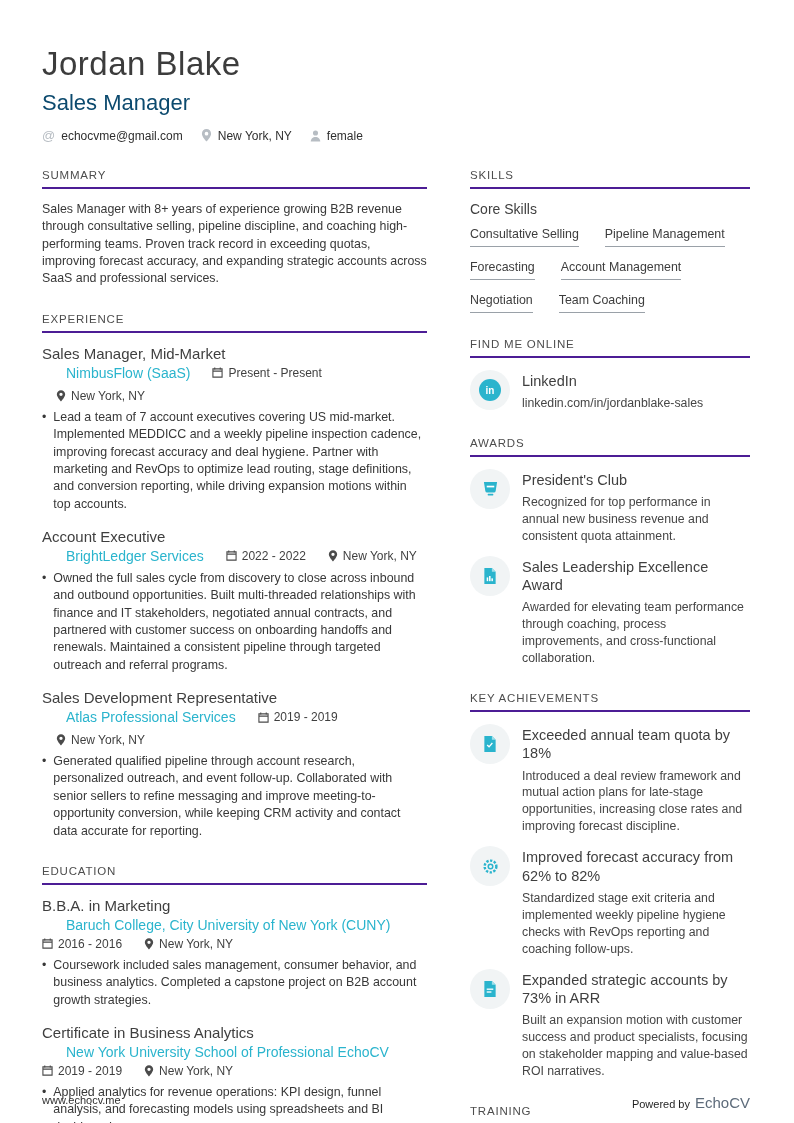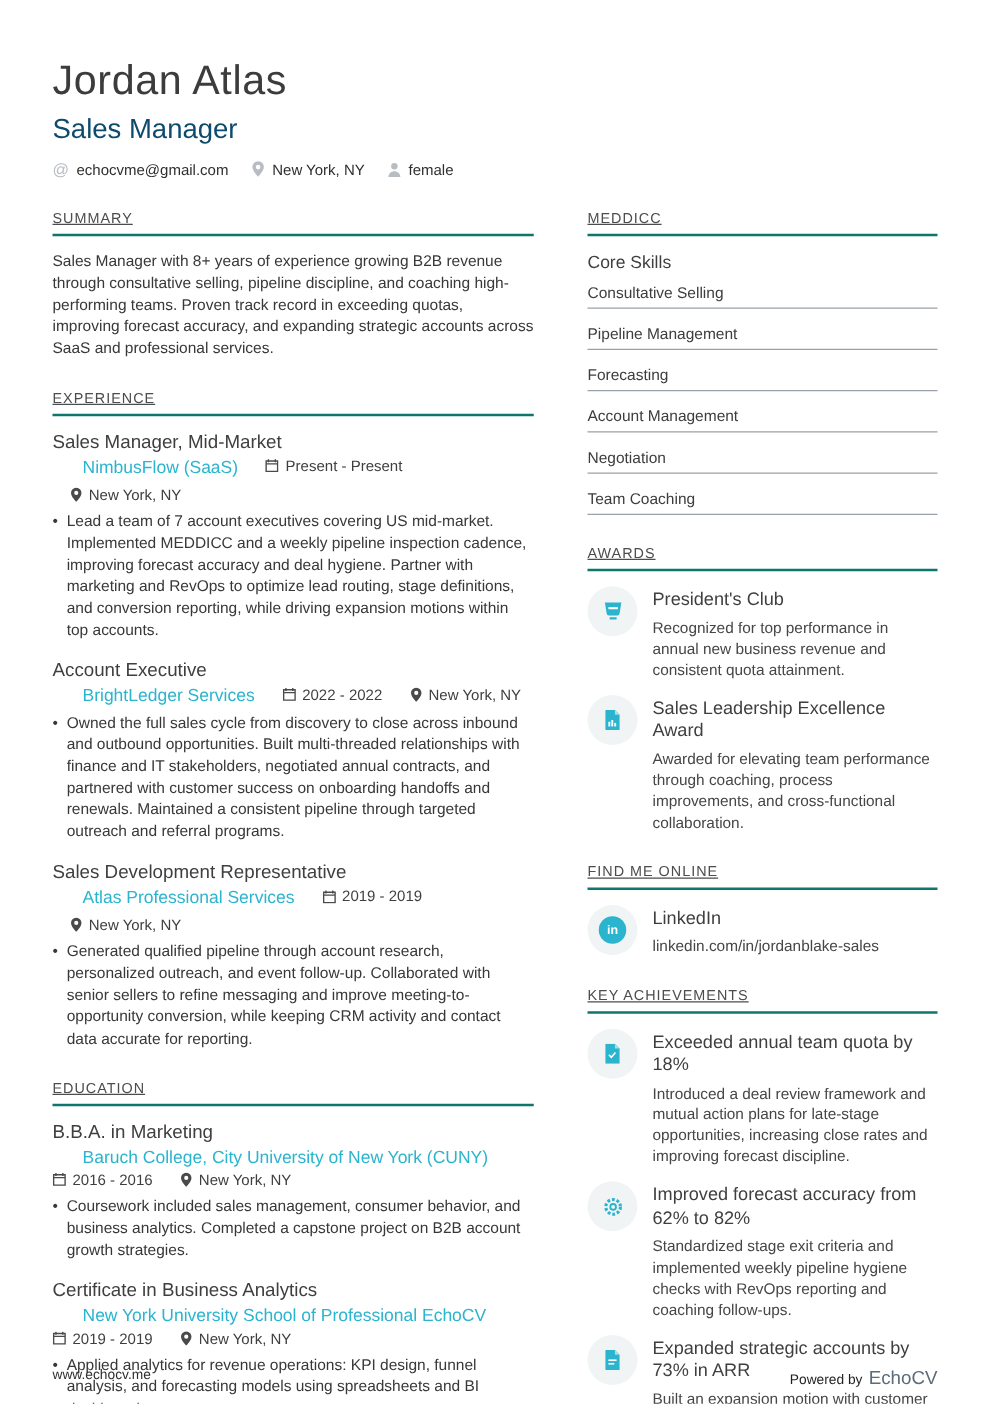--- a/index.html
+++ b/index.html
@@ -22,41 +22,40 @@
   .cicon svg { display: block; }
 
   
   .columns { display: flex; gap: 43px; margin-top: 26px; }
   .col-left { width: 385px; flex: 0 0 385px; }
   .col-right { flex: 1; min-width: 0; }
 
   .section { margin-bottom: 25px; }
   .section-heading {
     font-size: 11.5px; letter-spacing: 0.8px; color: #4d4d4d;
-    border-bottom: 2px solid #0f766e; padding-bottom: 6px; margin-bottom: 12px;
+    border-bottom: 2px solid #4c1d95; padding-bottom: 6px; margin-bottom: 12px;
     font-weight: 400;
-    text-decoration: underline;
   }
   .body-text { font-size: 12.4px; line-height: 1.4; color: #383838; }
 
   
   .xp-item { margin-bottom: 15px; }
   .xp-title { font-size: 15px; color: #3f3f3f; font-weight: 400; margin-bottom: 3px; }
   .xp-company { font-size: 14px; color: #2ab4cd; font-weight: 400; margin-left: 24px; }
   .xp-meta-row { display: flex; align-items: center; gap: 8px; margin: 3px 0 6px 0; flex-wrap: wrap; }
   .xp-meta-row .xp-company { margin-right: 14px; }
   .meta { display: flex; align-items: center; gap: 5px; font-size: 12px; color: #3f3f3f; }
   .meta + .meta { margin-left: 14px; }
   .meta .micon { color: #4a4a4a; display: inline-flex; }
   .bullet-line { display: flex; gap: 7px; font-size: 12.4px; line-height: 1.4; color: #383838; }
   .bullet-dot { flex: 0 0 auto; }
 
   
   .skills-group-title { font-size: 14px; color: #3f3f3f; margin-bottom: 10px; }
-  .skills-wrap { display: flex; flex-wrap: wrap; column-gap: 26px; row-gap: 13px; flex-direction: column; }
+  .skills-wrap { display: flex; flex-wrap: wrap; column-gap: 26px; row-gap: 13px; }
   .skill-item { font-size: 12.4px; color: #3d3d3d; padding-bottom: 5px; border-bottom: 1px solid #9aa1a8; }
 
   
   .icon-item { display: flex; gap: 12px; margin-bottom: 11px; }
   .icon-circle {
     flex: 0 0 40px; width: 40px; height: 40px; border-radius: 50%;
     background: #f1f4f5; display: flex; align-items: center; justify-content: center;
   }
   .icon-circle svg { display: block; }
   .icon-item-body { flex: 1; min-width: 0; }
@@ -77,21 +76,21 @@
   .footer-right { display: flex; align-items: baseline; gap: 5px; }
   .footer-powered { font-size: 11px; color: #1f1f1f; }
   .footer-brand { font-size: 15px; color: #5d6b7a; }
 </style>
 </head>
 <body>
 
 <div class="page">
 
   <div>
-    <div class="name">Jordan Atlas</div>
+    <div class="name">Jordan Blake</div>
     <div class="job-title">Sales Manager</div>
     <div class="contact-row">
       <span class="contact-item">
         <span class="cicon">@</span>
         <span>echocvme@gmail.com</span>
       </span>
       <span class="contact-item">
         <span class="cicon">
           <svg width="11" height="13" viewBox="0 0 12 14">
               <path d="M6 0C3.2 0 1 2.2 1 5c0 3.5 5 8.5 5 8.5S11 8.5 11 5c0-2.8-2.2-5-5-5zm0 7A2 2 0 1 1 6 3a2 2 0 0 1 0 4z" fill="#b7bdc3"></path>
@@ -266,33 +265,46 @@
       <div class="section">
         <div class="section-heading">LANGUAGES</div>
 
       </div>
 
     </div>
 
     <div class="col-right">
 
       <div class="section">
-        <div class="section-heading">MEDDICC</div>
+        <div class="section-heading">SKILLS</div>
         <div class="skills-group-title">Core Skills</div>
         <div class="skills-wrap">
           <span class="skill-item">Consultative Selling</span>
           <span class="skill-item">Pipeline Management</span>
           <span class="skill-item">Forecasting</span>
           <span class="skill-item">Account Management</span>
           <span class="skill-item">Negotiation</span>
           <span class="skill-item">Team Coaching</span>
         </div>
       </div>
 
       <div class="section">
+        <div class="section-heading">FIND ME ONLINE</div>
+        <div class="icon-item">
+          <div class="icon-circle">
+            <span class="linkedin-badge">in</span>
+          </div>
+          <div class="icon-item-body">
+            <div class="icon-item-title">LinkedIn</div>
+            <div class="icon-item-desc">linkedin.com/in/jordanblake-sales</div>
+          </div>
+        </div>
+      </div>
+
+      <div class="section">
         <div class="section-heading">AWARDS</div>
 
         <div class="icon-item">
           <div class="icon-circle">
             <svg width="17" height="16" viewBox="0 0 18 17">
                 <path d="M2 1h14l-1.5 9.5a2 2 0 0 1-2 1.7H5.5a2 2 0 0 1-2-1.7z" fill="#2ab4cd"></path>
                 <rect x="5" y="5" width="8" height="1.8" fill="#ffffff"></rect>
                 <rect x="6" y="13.5" width="6" height="2" rx="0.5" fill="#2ab4cd"></rect>
               </svg>
           </div>
@@ -308,33 +320,20 @@
                 <path d="M1 0h8l4 4v13H1z" fill="#2ab4cd"></path>
                 <path d="M9 0l4 4H9z" fill="#9fe0ea"></path>
                 <rect x="3.5" y="10" width="1.6" height="4" fill="#ffffff"></rect>
                 <rect x="6" y="8.5" width="1.6" height="5.5" fill="#ffffff"></rect>
                 <rect x="8.5" y="11" width="1.6" height="3" fill="#ffffff"></rect>
               </svg>
           </div>
           <div class="icon-item-body">
             <div class="icon-item-title">Sales Leadership Excellence Award</div>
             <div class="icon-item-desc">Awarded for elevating team performance through coaching, process improvements, and cross-functional collaboration.</div>
-          </div>
-        </div>
-      </div>
-
-      <div class="section">
-        <div class="section-heading">FIND ME ONLINE</div>
-        <div class="icon-item">
-          <div class="icon-circle">
-            <span class="linkedin-badge">in</span>
-          </div>
-          <div class="icon-item-body">
-            <div class="icon-item-title">LinkedIn</div>
-            <div class="icon-item-desc">linkedin.com/in/jordanblake-sales</div>
           </div>
         </div>
       </div>
 
       <div class="section">
         <div class="section-heading">KEY ACHIEVEMENTS</div>
 
         <div class="icon-item">
           <div class="icon-circle">
             <svg width="14" height="16" viewBox="0 0 14 17">

